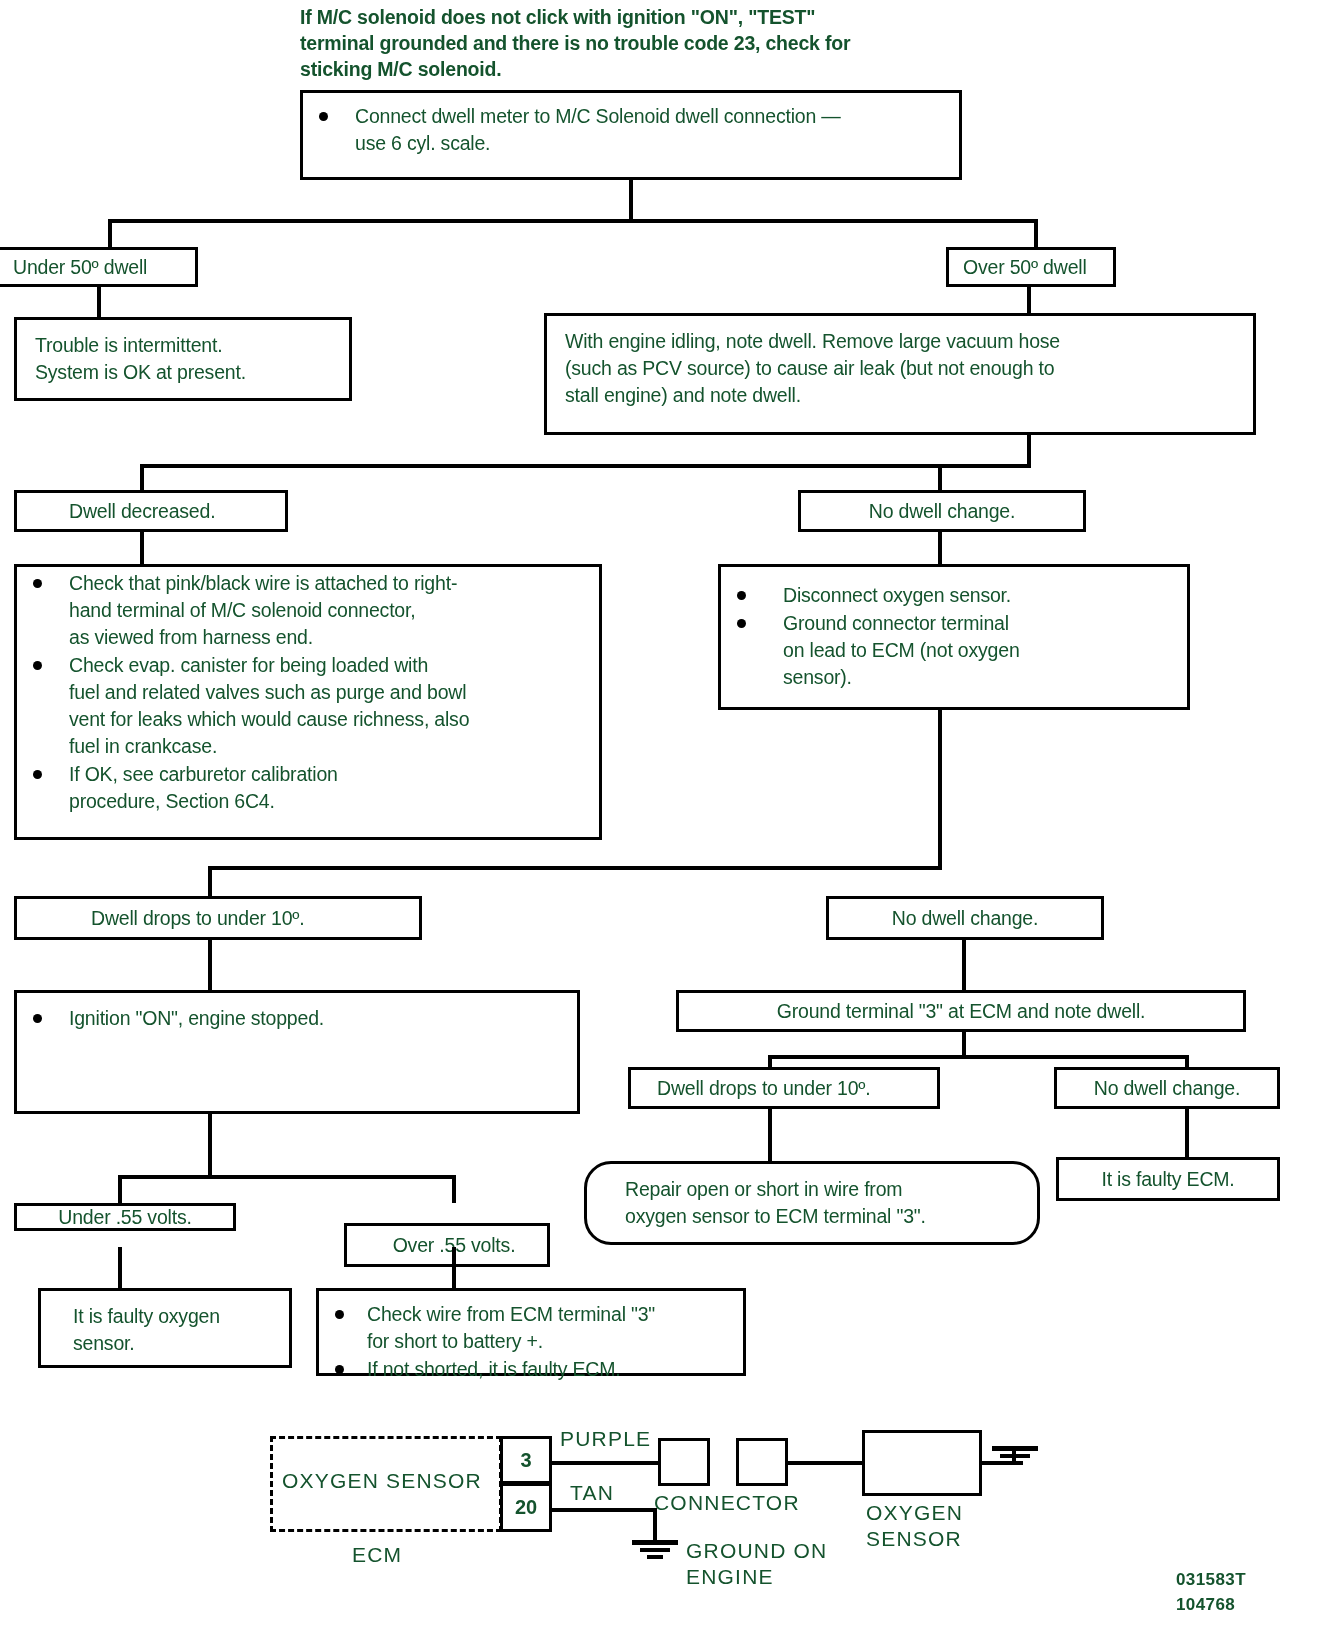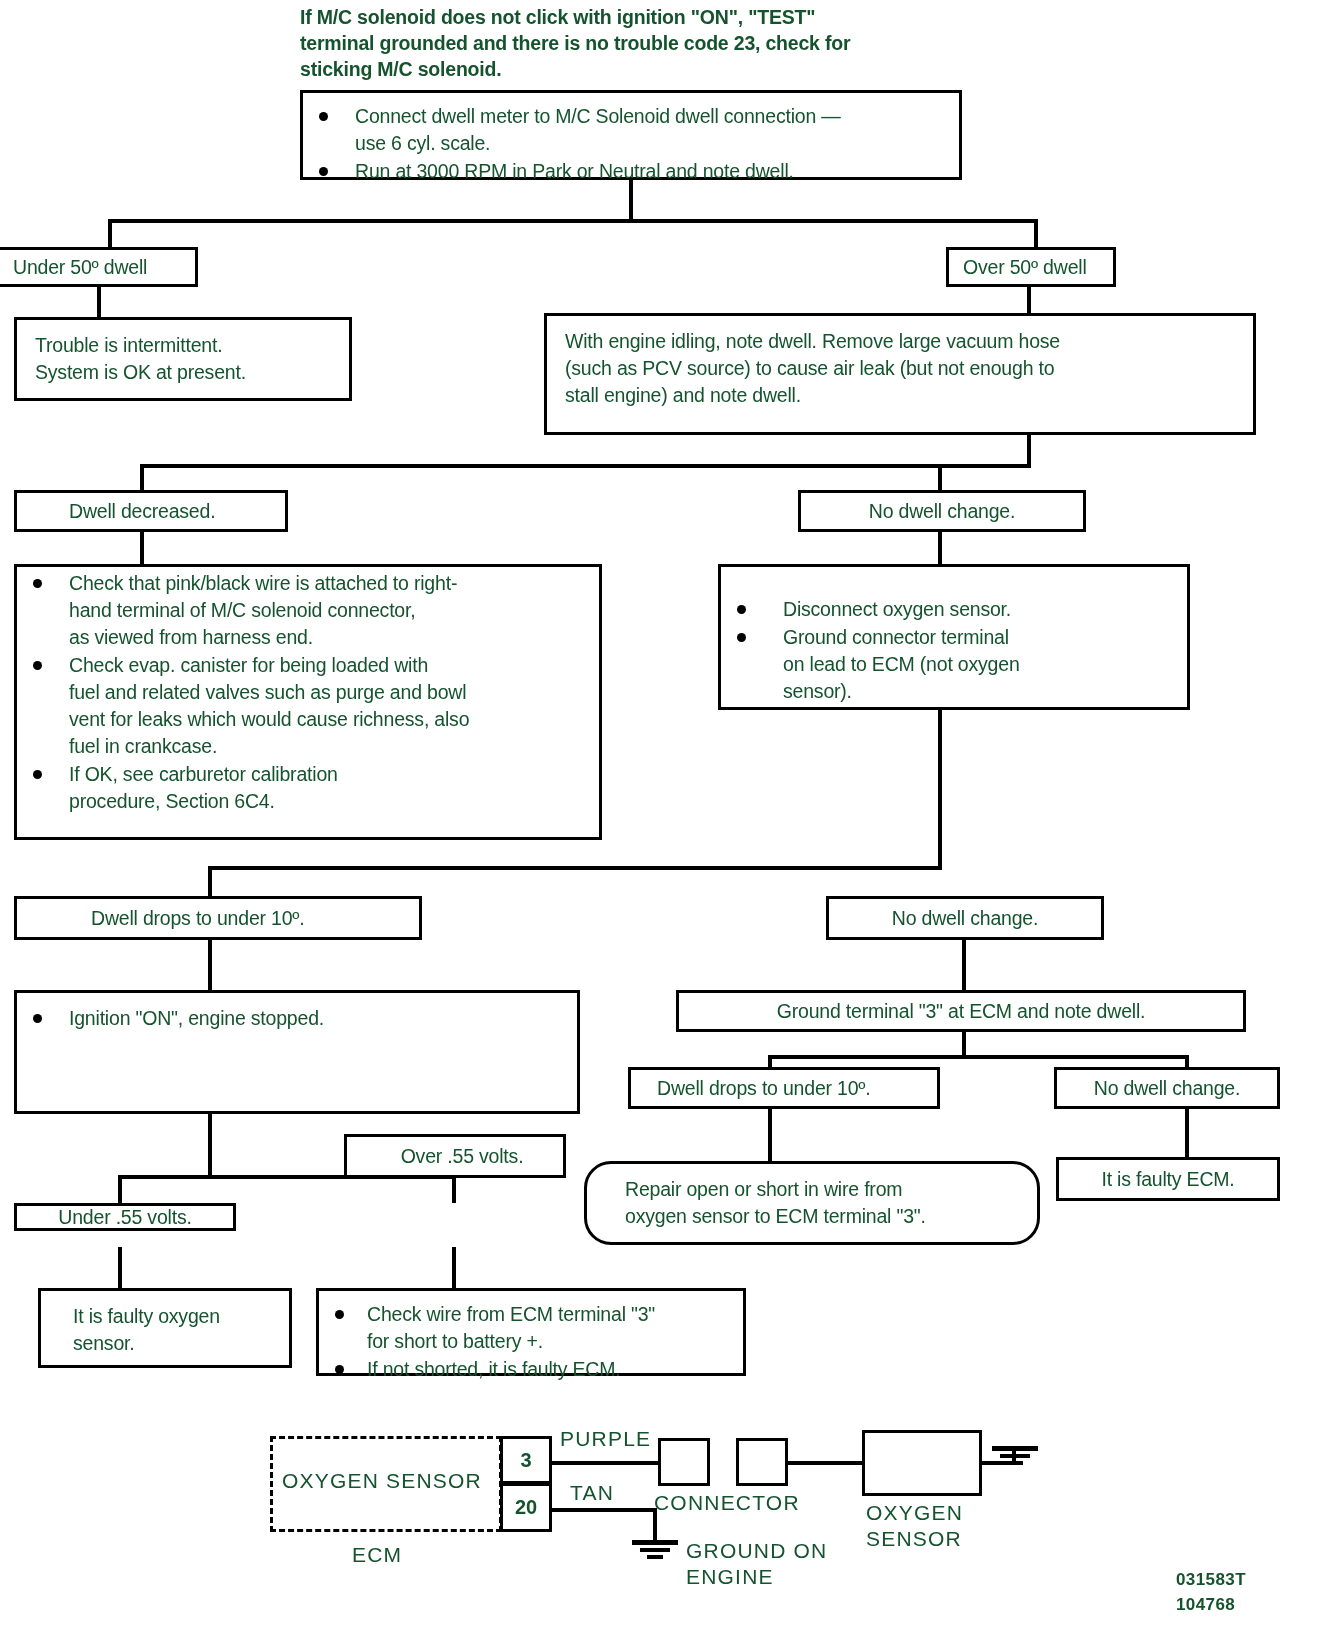--- a/index.html
+++ b/index.html
@@ -114,21 +114,20 @@
 <div id="page">
 
   <div class="abs note" style="left:300px; top:4px; width:700px;">If M/C solenoid does not click with ignition "ON", "TEST"
 terminal grounded and there is no trouble code 23, check for
 sticking M/C solenoid.</div>
 
   <div class="abs box" style="left:300px; top:90px; width:662px; height:90px;">
     <ul class="bl" style="padding-top:10px;">
       <li>Connect dwell meter to M/C Solenoid dwell connection —
 use 6 cyl. scale.</li>
-      <li>Run at 3000 RPM in Park or Neutral and note dwell.</li>
     </ul>
   </div>
 
   <div class="ln vl abs" style="left:629px; top:180px; height:42px;"></div>
   <div class="ln hl abs" style="left:108px; top:219px; width:930px;"></div>
   <div class="ln vl abs" style="left:108px; top:219px; height:28px;"></div>
   <div class="ln vl abs" style="left:1034px; top:219px; height:28px;"></div>
 
   <div class="abs box cond" style="left:-4px; top:247px; width:202px; height:40px;">
     <span class="txt">Under 50º dwell</span>
@@ -174,21 +173,21 @@
       <li>Check evap. canister for being loaded with
 fuel and related valves such as purge and bowl
 vent for leaks which would cause richness, also
 fuel in crankcase.</li>
       <li>If OK, see carburetor calibration
 procedure, Section 6C4.</li>
     </ul>
   </div>
 
   <div class="abs box" style="left:718px; top:564px; width:472px; height:146px;">
-    <ul class="bl" style="padding-top:29px;">
+    <ul class="bl" style="padding-top:15px;">
       <li style="padding-left:62px;">Disconnect oxygen sensor.</li>
       <li style="padding-left:62px;">Ground connector terminal
 on lead to ECM (not oxygen
 sensor).</li>
     </ul>
   </div>
 
   <div class="ln vl abs" style="left:938px; top:710px; height:160px;"></div>
   <div class="ln hl abs" style="left:208px; top:866px; width:733px;"></div>
   <div class="ln vl abs" style="left:208px; top:866px; height:32px;"></div>
@@ -237,21 +236,21 @@
   </div>
 
   <div class="ln vl abs" style="left:208px; top:1114px; height:64px;"></div>
   <div class="ln hl abs" style="left:118px; top:1175px; width:338px;"></div>
   <div class="ln vl abs" style="left:118px; top:1175px; height:28px;"></div>
   <div class="ln vl abs" style="left:452px; top:1175px; height:28px;"></div>
 
   <div class="abs box cond center" style="left:14px; top:1203px; width:222px; height:28px;">
     <span class="txt">Under .55 volts.</span>
   </div>
-  <div class="abs box cond center" style="left:344px; top:1134px; width:222px; height:44px;padding-left:28px;">
+  <div class="abs box cond center" style="left:344px; top:1223px; width:206px; height:44px;padding-left:28px;">
     <span class="txt">Over .55 volts.</span>
   </div>
 
   <div class="ln vl abs" style="left:118px; top:1247px; height:44px;"></div>
   <div class="ln vl abs" style="left:452px; top:1247px; height:44px;"></div>
 
   <div class="abs box para" style="left:38px; top:1288px; width:254px; height:80px;">
     <span class="txt" style="padding-left:14px;">It is faulty oxygen
 sensor.</span>
   </div>

